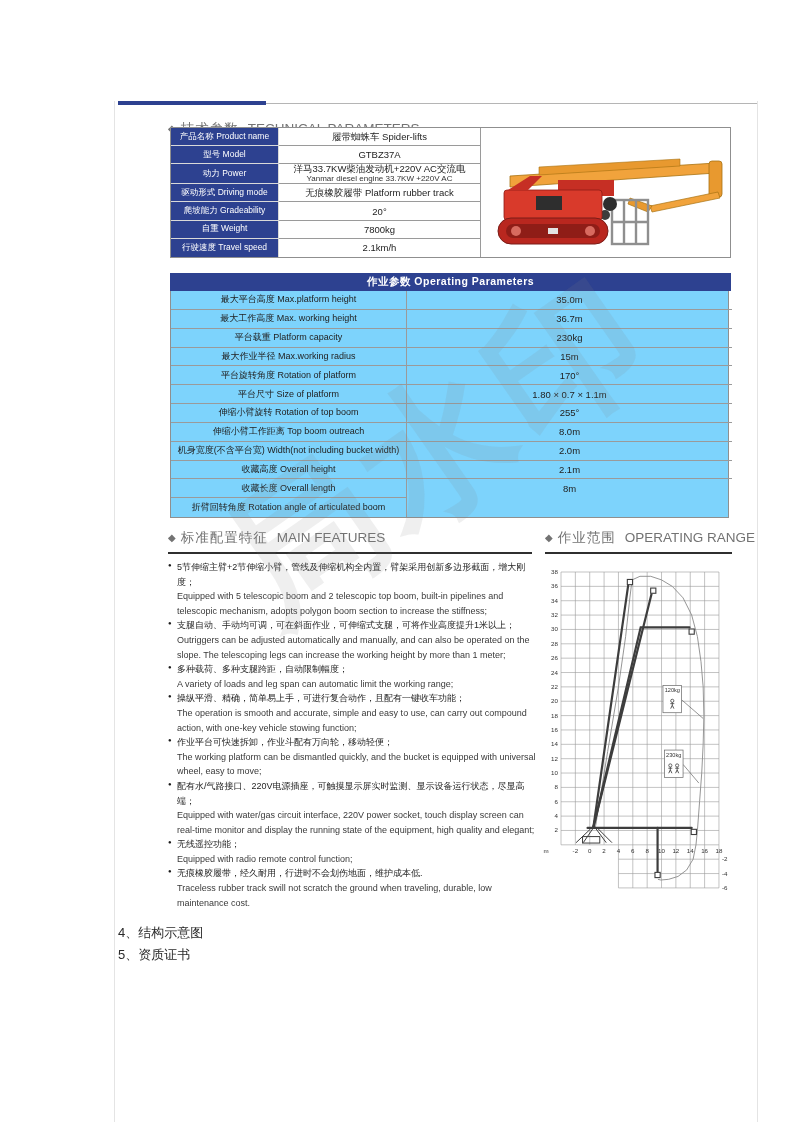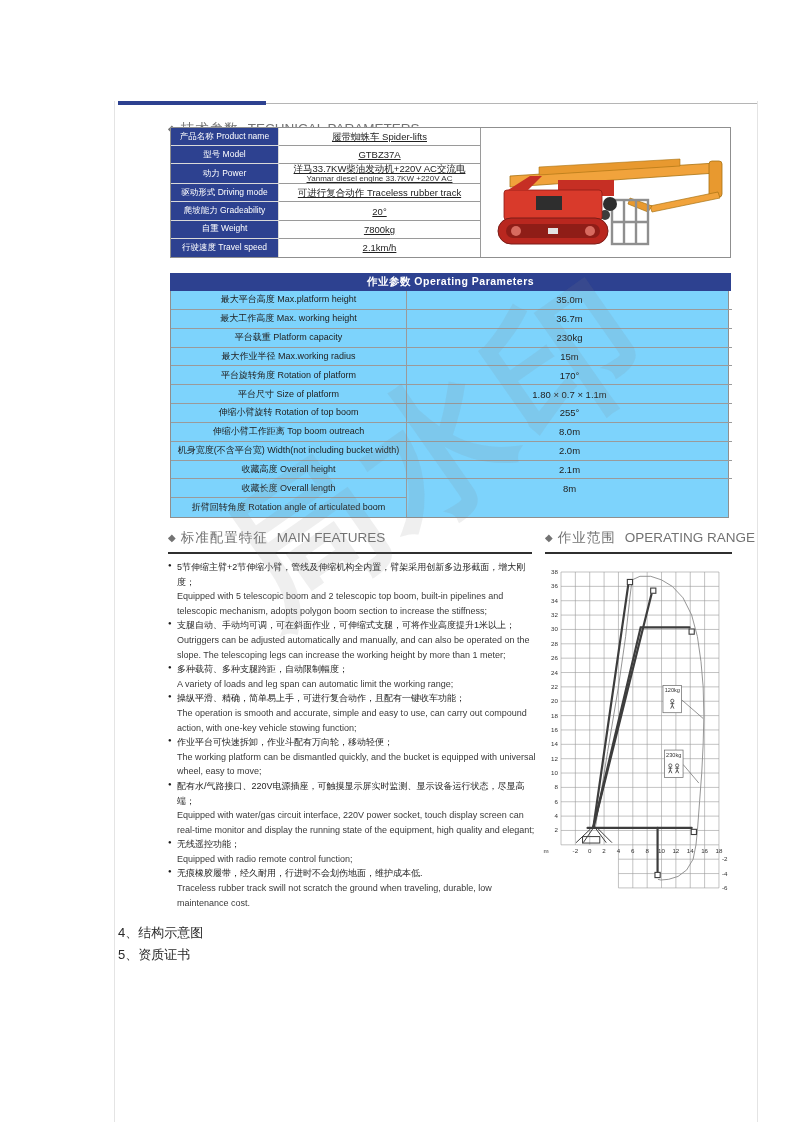--- a/index.html
+++ b/index.html
@@ -18,21 +18,21 @@
   .t-zh{margin-right:9px;letter-spacing:1px;}
   .sec-underline{position:absolute;height:2px;background:#2f2f2f;}
   
   .top-table{
     position:absolute;left:170px;top:127px;width:561px;height:131px;
     display:grid;grid-template-columns:108px 202px 249px;
     grid-template-rows:repeat(7,1fr);
     border:1px solid #8f8f8f;box-sizing:border-box;background:#fff;
   }
   .tt-lbl{background:#2d4190;color:#fff;font-size:8.5px;display:flex;align-items:center;justify-content:center;border-right:1px solid #d9d9d9;border-bottom:1px solid #d9d9d9;white-space:nowrap;}
-  .tt-val{font-size:9.5px;display:flex;flex-direction:column;align-items:center;justify-content:center;border-right:1px solid #9a9a9a;border-bottom:1px solid #9a9a9a;white-space:nowrap;line-height:9px;text-decoration:underline;}
+  .tt-val{font-size:9.5px;display:flex;flex-direction:column;align-items:center;justify-content:center;border-right:1px solid #9a9a9a;border-bottom:1px solid #9a9a9a;white-space:nowrap;line-height:9px;}
   .tt-val .v2{font-size:8px;color:#333;margin-top:1px;text-align:center;}
   .nb{border-bottom:none !important;}
   .tt-img{grid-area:1/3/8/4;display:flex;align-items:center;justify-content:center;background:#fff;}
   
   .op-bar{
     position:absolute;left:170px;top:273px;width:561px;height:18px;background:#2d4190;
     color:#fff;font-weight:bold;font-size:10.5px;display:flex;align-items:center;justify-content:center;
     box-sizing:border-box;border:1px solid #2d4190;letter-spacing:0.5px;
   }
   .op-table{
@@ -80,21 +80,21 @@
   <div class="tt-lbl" style="grid-area:1/1">产品名称 Product name</div>
   <div class="tt-val" style="grid-area:1/2">履带蜘蛛车 Spider-lifts</div>
   <div class="tt-lbl" style="grid-area:2/1">型号 Model</div>
   <div class="tt-val" style="grid-area:2/2">GTBZ37A</div>
   <div class="tt-lbl" style="grid-area:3/1">动力 Power</div>
   <div class="tt-val" style="grid-area:3/2">
     <div>洋马33.7KW柴油发动机+220V AC交流电</div>
     <div class="v2">Yanmar diesel engine  33.7KW +220V AC</div>
   </div>
   <div class="tt-lbl" style="grid-area:4/1">驱动形式 Driving mode</div>
-  <div class="tt-val" style="grid-area:4/2">可进行复合动作 Traceless rubber track</div>
+  <div class="tt-val" style="grid-area:4/2">无痕橡胶履带 Platform rubber track</div>
   <div class="tt-lbl" style="grid-area:5/1">爬坡能力 Gradeability</div>
   <div class="tt-val" style="grid-area:5/2">20°</div>
   <div class="tt-lbl" style="grid-area:6/1">自重 Weight</div>
   <div class="tt-val" style="grid-area:6/2">7800kg</div>
   <div class="tt-lbl nb" style="grid-area:7/1">行驶速度 Travel speed</div>
   <div class="tt-val nb" style="grid-area:7/2">2.1km/h</div>
   <div class="tt-img">
     <svg width="243" height="125" viewBox="0 0 243 125">
       <rect x="0" y="0" width="243" height="125" fill="#ffffff"></rect>
 

